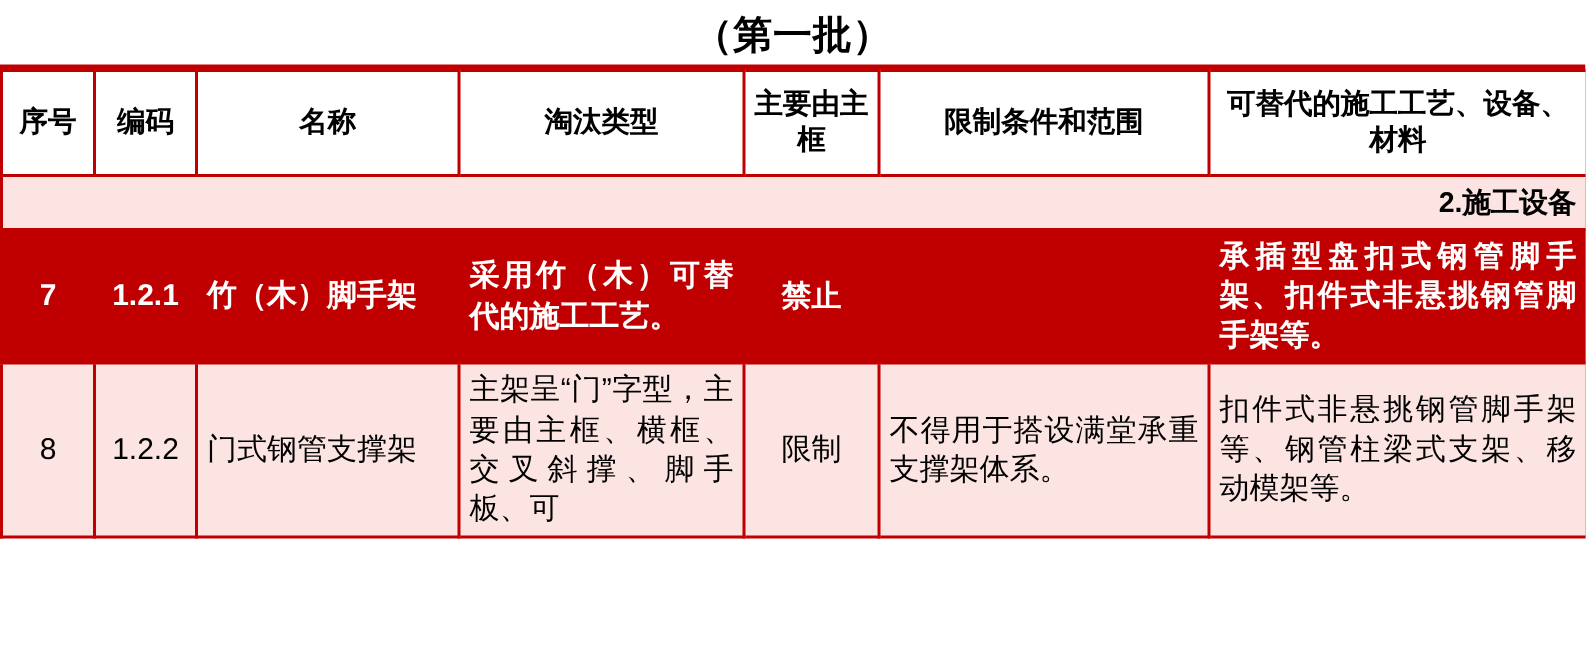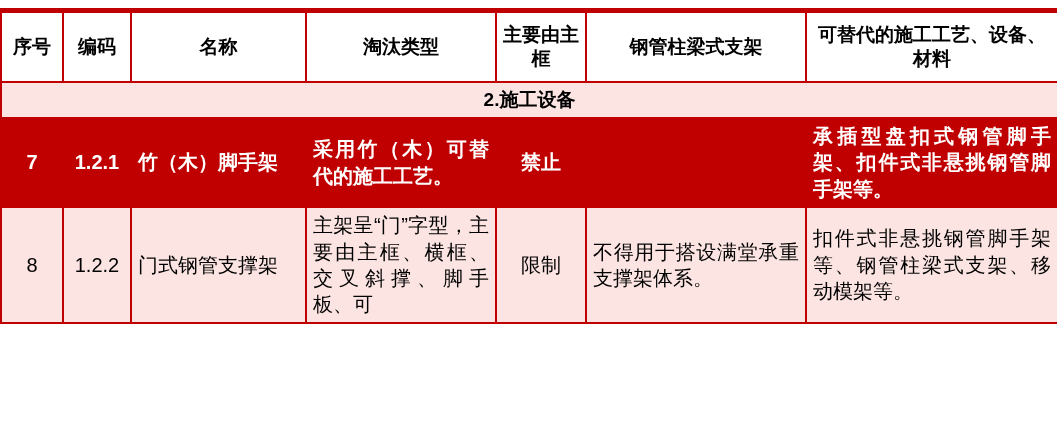--- a/index.html
+++ b/index.html
@@ -46,21 +46,21 @@
   }
   thead th {
     font-weight: bold;
     text-align: center;
     font-size: 20px;
     line-height: 1.25;
     height: 70px;
     background: #ffffff;
   }
   .section-row td {
-    text-align: center;
+    text-align: right;
     font-weight: bold;
     font-size: 20px;
     background: #fbe4e2;
     height: 34px;
     padding: 2px 6px;
   }
   tr.row-highlight td {
     background: #c00000;
     color: #ffffff;
     font-weight: bold;
@@ -99,20 +99,21 @@
     background: #c00000;
     width: 1057px;
   }
 </style>
 </head>
 <body>
 
 <div class="page">
 
   <div class="doc-title">
+    <span class="line2">（第一批）</span>
   </div>
 
   <div class="top-rule"></div>
 
   <table class="matrix">
     <colgroup>
       <col style="width:62px">
       <col style="width:68px">
       <col style="width:175px">
       <col style="width:190px">
@@ -120,21 +121,21 @@
       <col style="width:220px">
       <col style="width:252px">
     </colgroup>
     <thead>
       <tr>
         <th>序号</th>
         <th>编码</th>
         <th>名称</th>
         <th>淘汰类型</th>
         <th>主要由主框</th>
-        <th>钢管柱梁式支架</th>
+        <th>限制条件和范围</th>
         <th>可替代的施工工艺、设备、材料</th>
       </tr>
     </thead>
     <tbody>
       <tr class="section-row">
         <td colspan="7">2.施工设备</td>
       </tr>
 
       <tr class="row-highlight">
         <td class="c-num">7</td>

